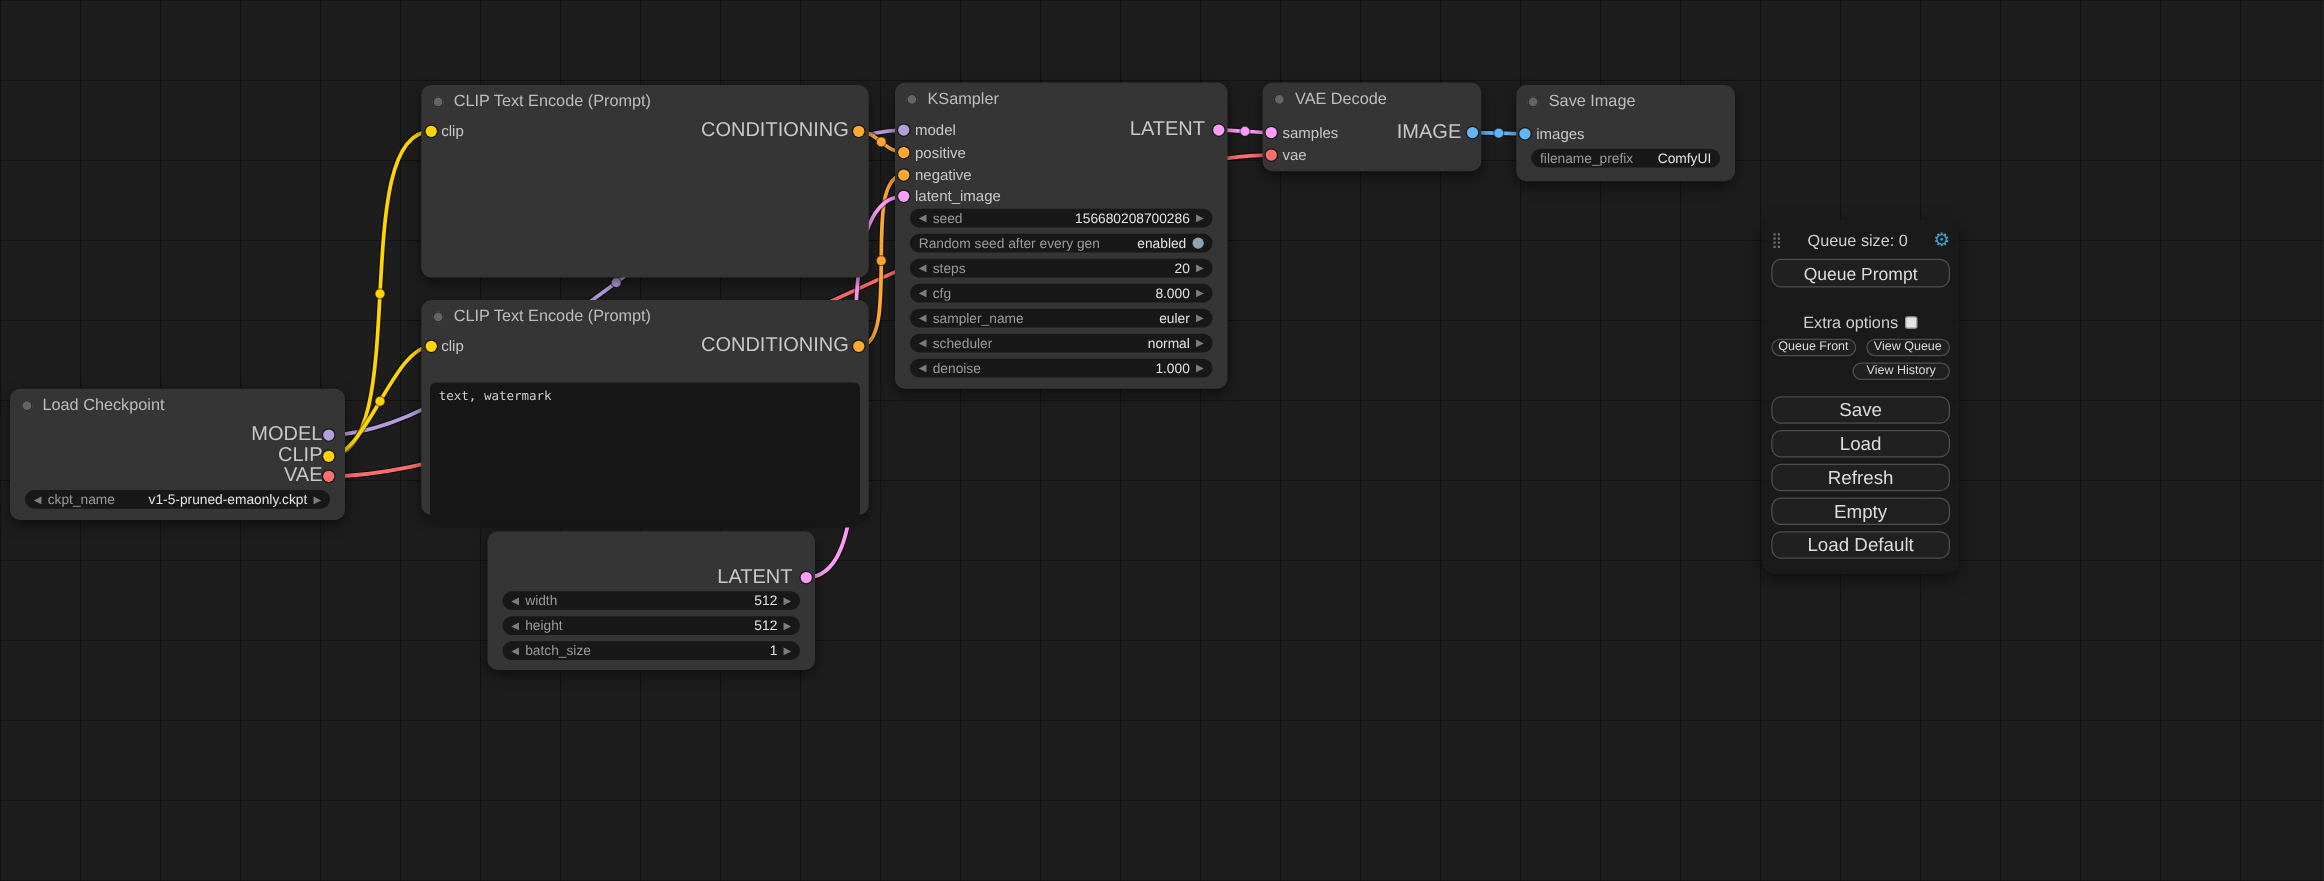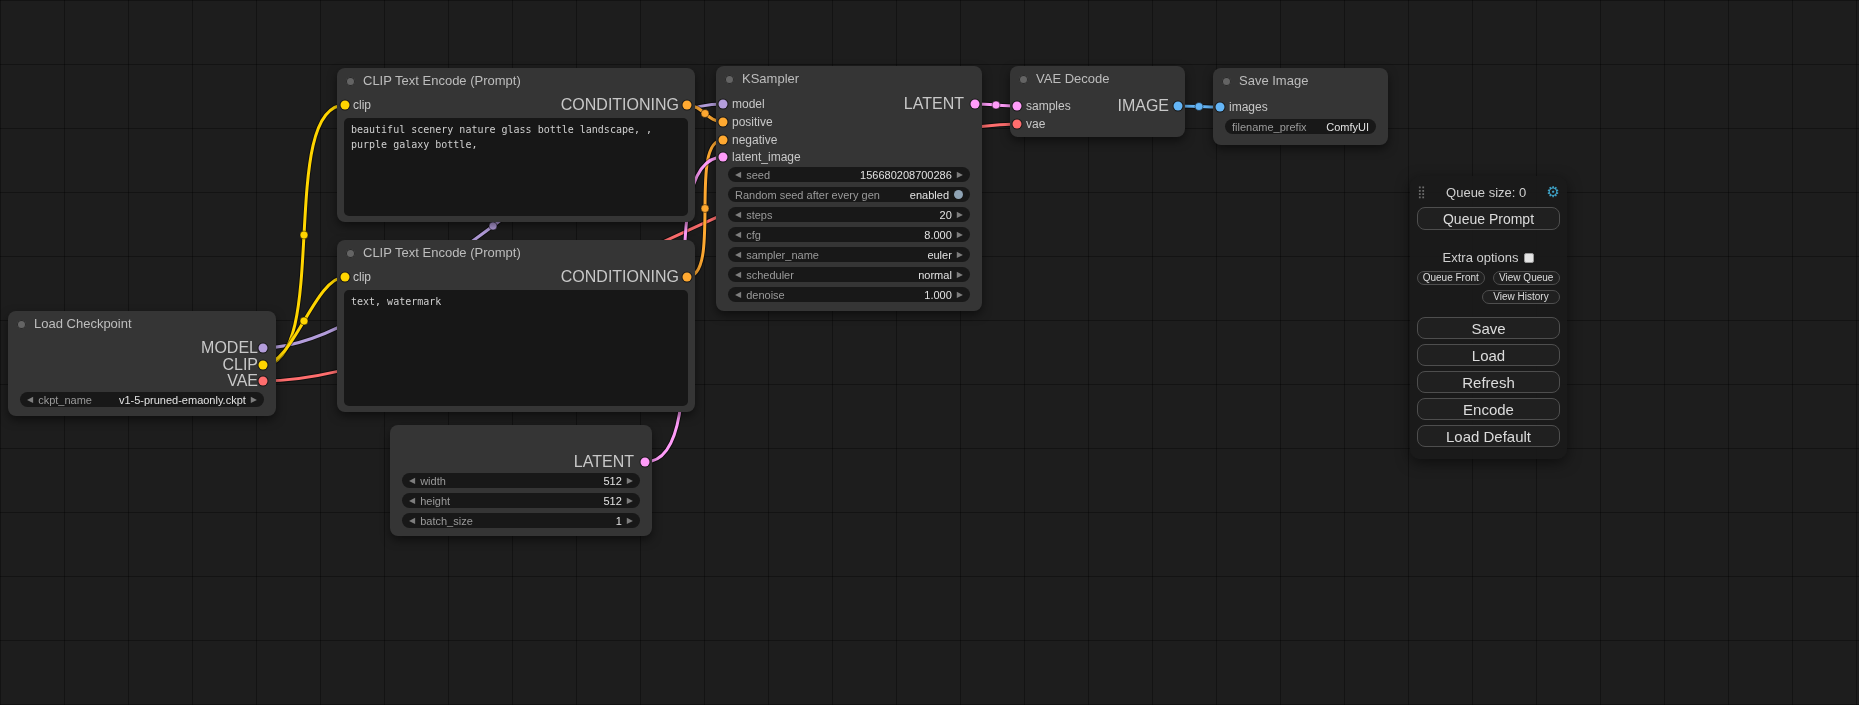--- a/index.html
+++ b/index.html
@@ -103,33 +103,32 @@
 
   <div class="node" style="left:337px;top:68px;width:358px;height:154px">
     <div class="node-title">
       <span class="status-dot"></span>
       <span>CLIP Text Encode (Prompt)</span>
     </div>
     <span class="slot-in" style="top:30px">clip</span>
     <span class="slot-out" style="right:16px;top:30px">CONDITIONING</span>
     <span class="socket" style="left: 8px; top: 37px; background: rgb(255, 213, 0);"></span>
     <span class="socket" style="left: 350px; top: 37px; background: rgb(255, 169, 49);"></span>
-    <div class="prompt-box" style="left:7px;top:50px;width:344px;height:98px">beautiful scenery nature glass bottle landscape, , purple galaxy bottle,</div>
   </div>
 
   <div class="node" style="left:337px;top:240px;width:358px;height:172px">
     <div class="node-title">
       <span class="status-dot"></span>
       <span>CLIP Text Encode (Prompt)</span>
     </div>
     <span class="slot-in" style="top:30px">clip</span>
     <span class="slot-out" style="right:16px;top:30px">CONDITIONING</span>
     <span class="socket" style="left: 8px; top: 37px; background: rgb(255, 213, 0);"></span>
     <span class="socket" style="left: 350px; top: 37px; background: rgb(255, 169, 49);"></span>
-    <div class="prompt-box" style="left:7px;top:50px;width:344px;height:116px">text, watermark</div>
+    <div class="prompt-box" style="left:7px;top:66px;width:344px;height:116px">text, watermark</div>
   </div>
 
   <div class="node" style="left:390px;top:425px;width:262px;height:111px">
     <span class="slot-out" style="right:18px;top:30px">LATENT</span>
     <span class="socket" style="left: 255px; top: 37px; background: rgb(255, 156, 249);"></span>
     <div class="widget" style="left:12px;top:48px;width:238px">
       <span class="warr">◀</span>
       <span class="wlabel">width</span>
       <span class="wvalue">512</span>
       <span class="warr">▶</span>
@@ -247,17 +246,17 @@
     <div class="small-row">
       <button class="btn btn-small">Queue Front</button>
       <button class="btn btn-small">View Queue</button>
     </div>
     <div class="history-row">
       <button class="btn btn-small history">View History</button>
     </div>
     <button class="btn btn-big action">Save</button>
     <button class="btn btn-big action">Load</button>
     <button class="btn btn-big action">Refresh</button>
-    <button class="btn btn-big action">Encode</button>
+    <button class="btn btn-big action">Empty</button>
     <button class="btn btn-big action">Load Default</button>
   </div>
 
 </div>
 
 </body></html>

